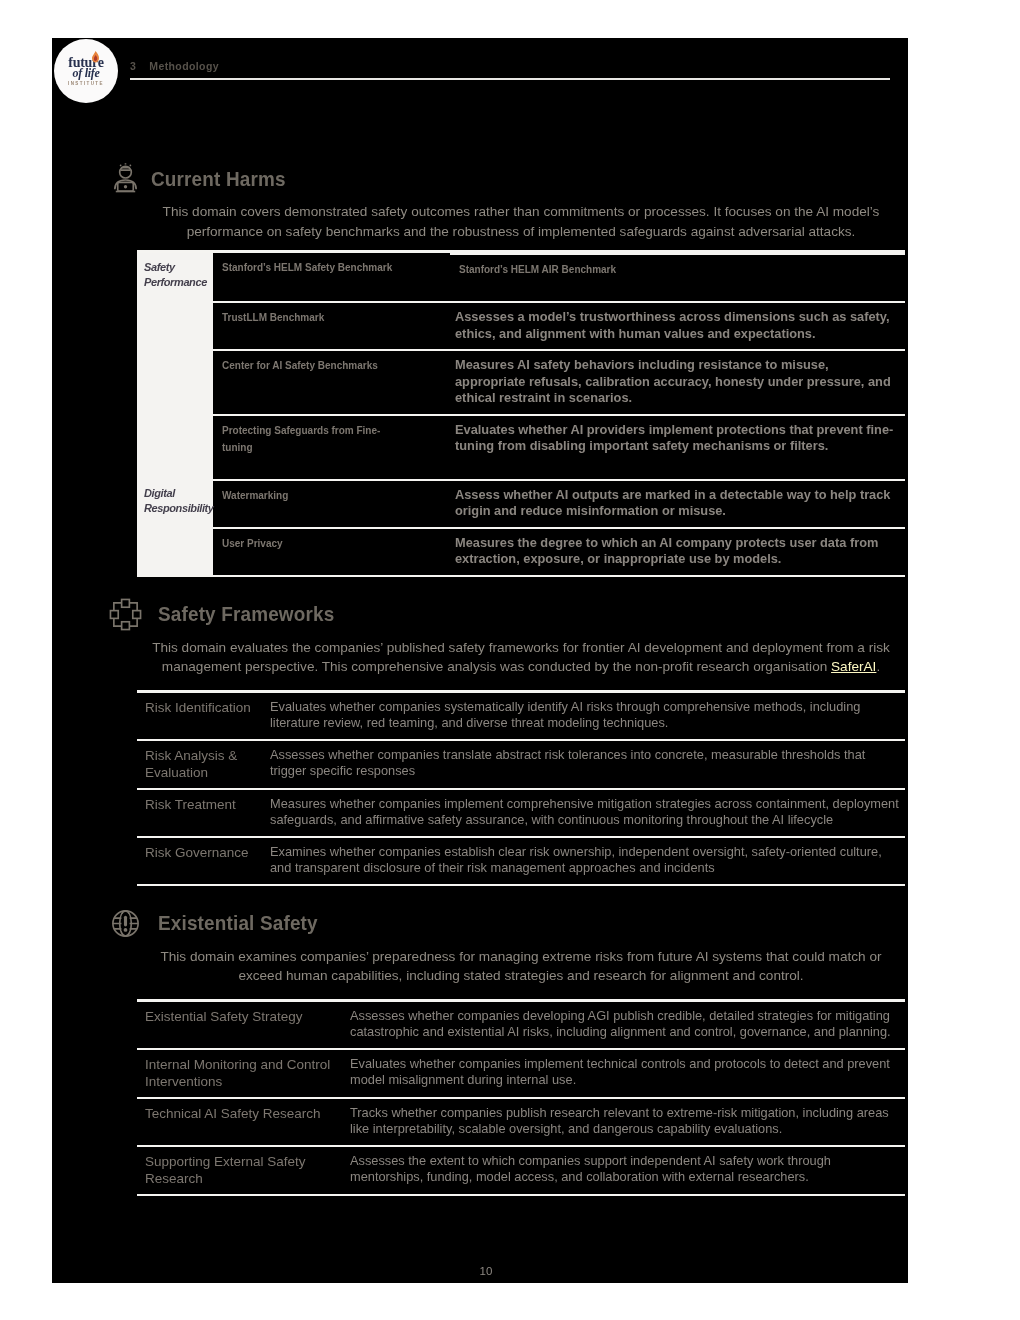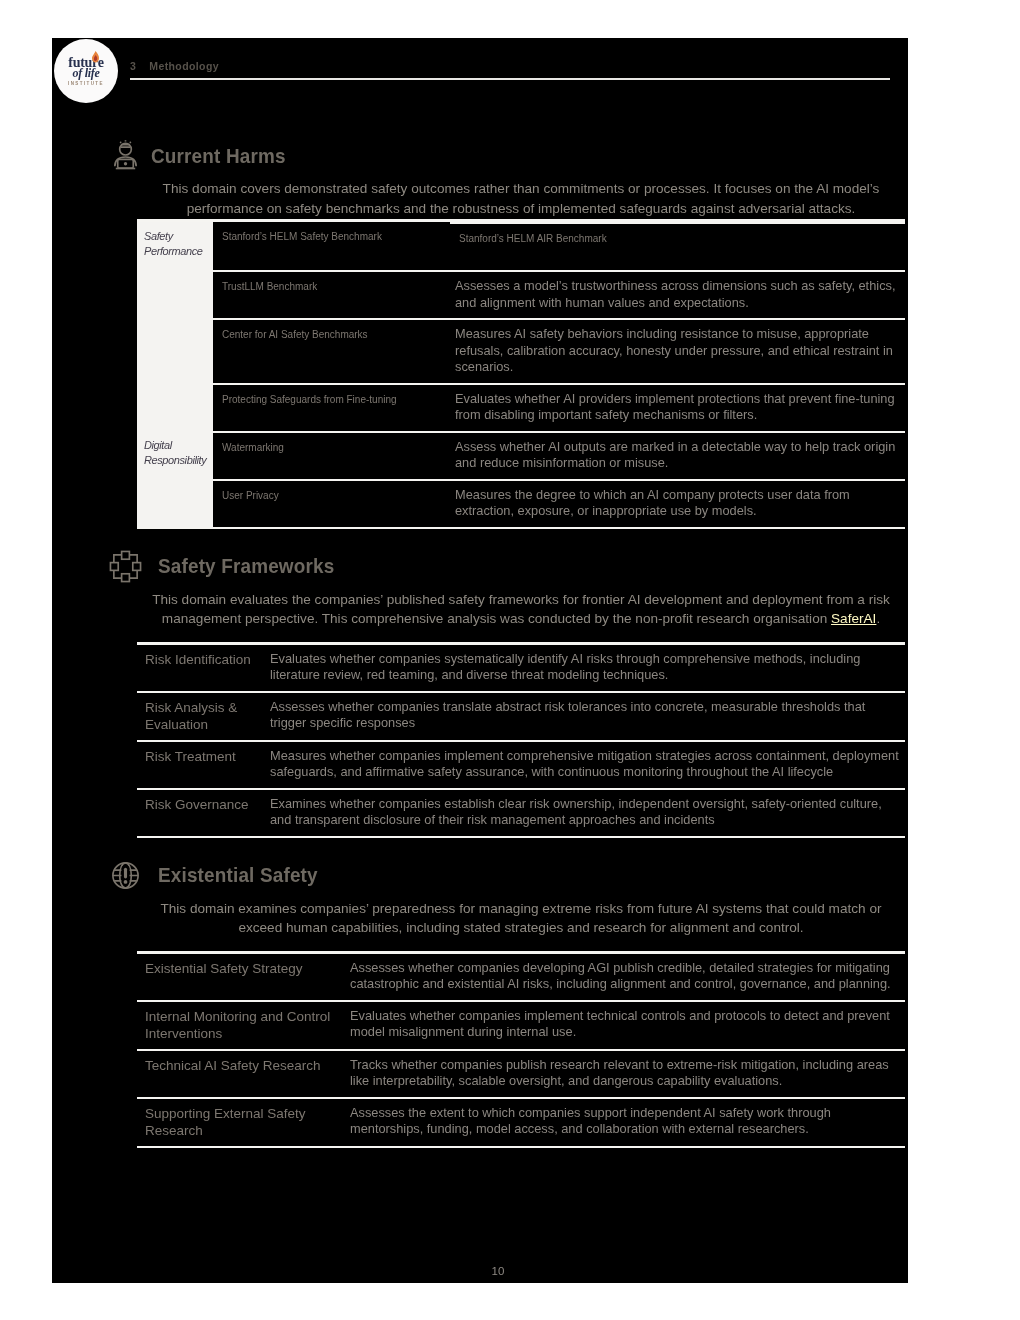--- a/index.html
+++ b/index.html
@@ -22,45 +22,45 @@
   .logo .l2{font-family:"Liberation Serif",serif;font-weight:700;font-size:12px;line-height:11px;color:#27304e;letter-spacing:-0.3px;font-style:italic;}
   .logo .l3{font-size:4.5px;letter-spacing:1.4px;color:#9b8774;margin-top:2px;font-weight:700;}
   .flame{position:absolute;left:37px;top:12px;}
   
   .header{position:absolute;left:78px;top:22px;right:18px;z-index:2;}
   .header-row{display:flex;gap:13px;font-size:10.5px;font-weight:700;color:#57524b;letter-spacing:0.4px;}
   .header-rule{margin-top:6px;height:2px;background:#e9e7e4;}
   
   .content{position:absolute;left:85px;top:84px;width:768px;}
   .sec-head{display:flex;align-items:center;gap:9px;margin-left:-28px;}
-  .sec-head.first{margin-top:17px;}
+  .sec-head.first{margin-top:40px;}
   .sec-head.later{margin-top:21px;gap:16px;}
   .sec-icon{width:33px;height:33px;flex:0 0 33px;}
   .sec-title{
     font-size:21px;font-weight:700;color:#6e6961;white-space:nowrap;
     transform:scaleX(0.9);transform-origin:left center;letter-spacing:0.2px;
   }
   .intro{margin-top:7px;font-size:13.6px;line-height:19.5px;color:#8f8a82;text-align:center;}
   .link{color:#fef9c3;text-decoration:underline;cursor:pointer;}
   
   .tbl{display:grid;border-top:3px solid #f5f4f1;border-bottom:2px solid #f5f4f1;}
-  .t1{grid-template-columns:76px 237px 1fr;margin-top:1px;}
+  .t1{grid-template-columns:76px 237px 1fr;margin-top:9px;font-weight:bold;}
   .t2{grid-template-columns:128px 1fr;margin-top:13px;}
   .t3{grid-template-columns:208px 1fr;margin-top:13px;}
   .gl{
     background:#f4f3f1;color:#433f4c;font-style:italic;
     font-size:11px;letter-spacing:-0.4px;line-height:15px;padding:7px 2px 0 7px;
   }
   .nm{color:#7d7770;font-size:10px;line-height:17px;padding:6px 40px 23px 9px;}
   .lb{color:#7d7770;font-size:13.5px;line-height:17px;padding:6px 10px 7px 8px;}
   .t3 .lb{padding-right:14px;}
   .ds{color:#8b8680;font-size:12.8px;line-height:16.5px;padding:6px 4px 7px 5px;}
   .bt{border-top:2px solid #f5f4f1;}
   
-  .footer{position:absolute;left:446px;bottom:6px;transform:translateX(-50%);
+  .footer{position:absolute;left:434px;bottom:6px;transform:translateX(-50%);
     color:#8d8882;font-size:11.5px;}
   svg .st{stroke:#7a746b;stroke-width:1.7;fill:none;}
   svg .fl{fill:#7a746b;stroke:none;}
 </style>
 </head>
 <body>
 
 <div class="card">
 
   <div class="logo">

